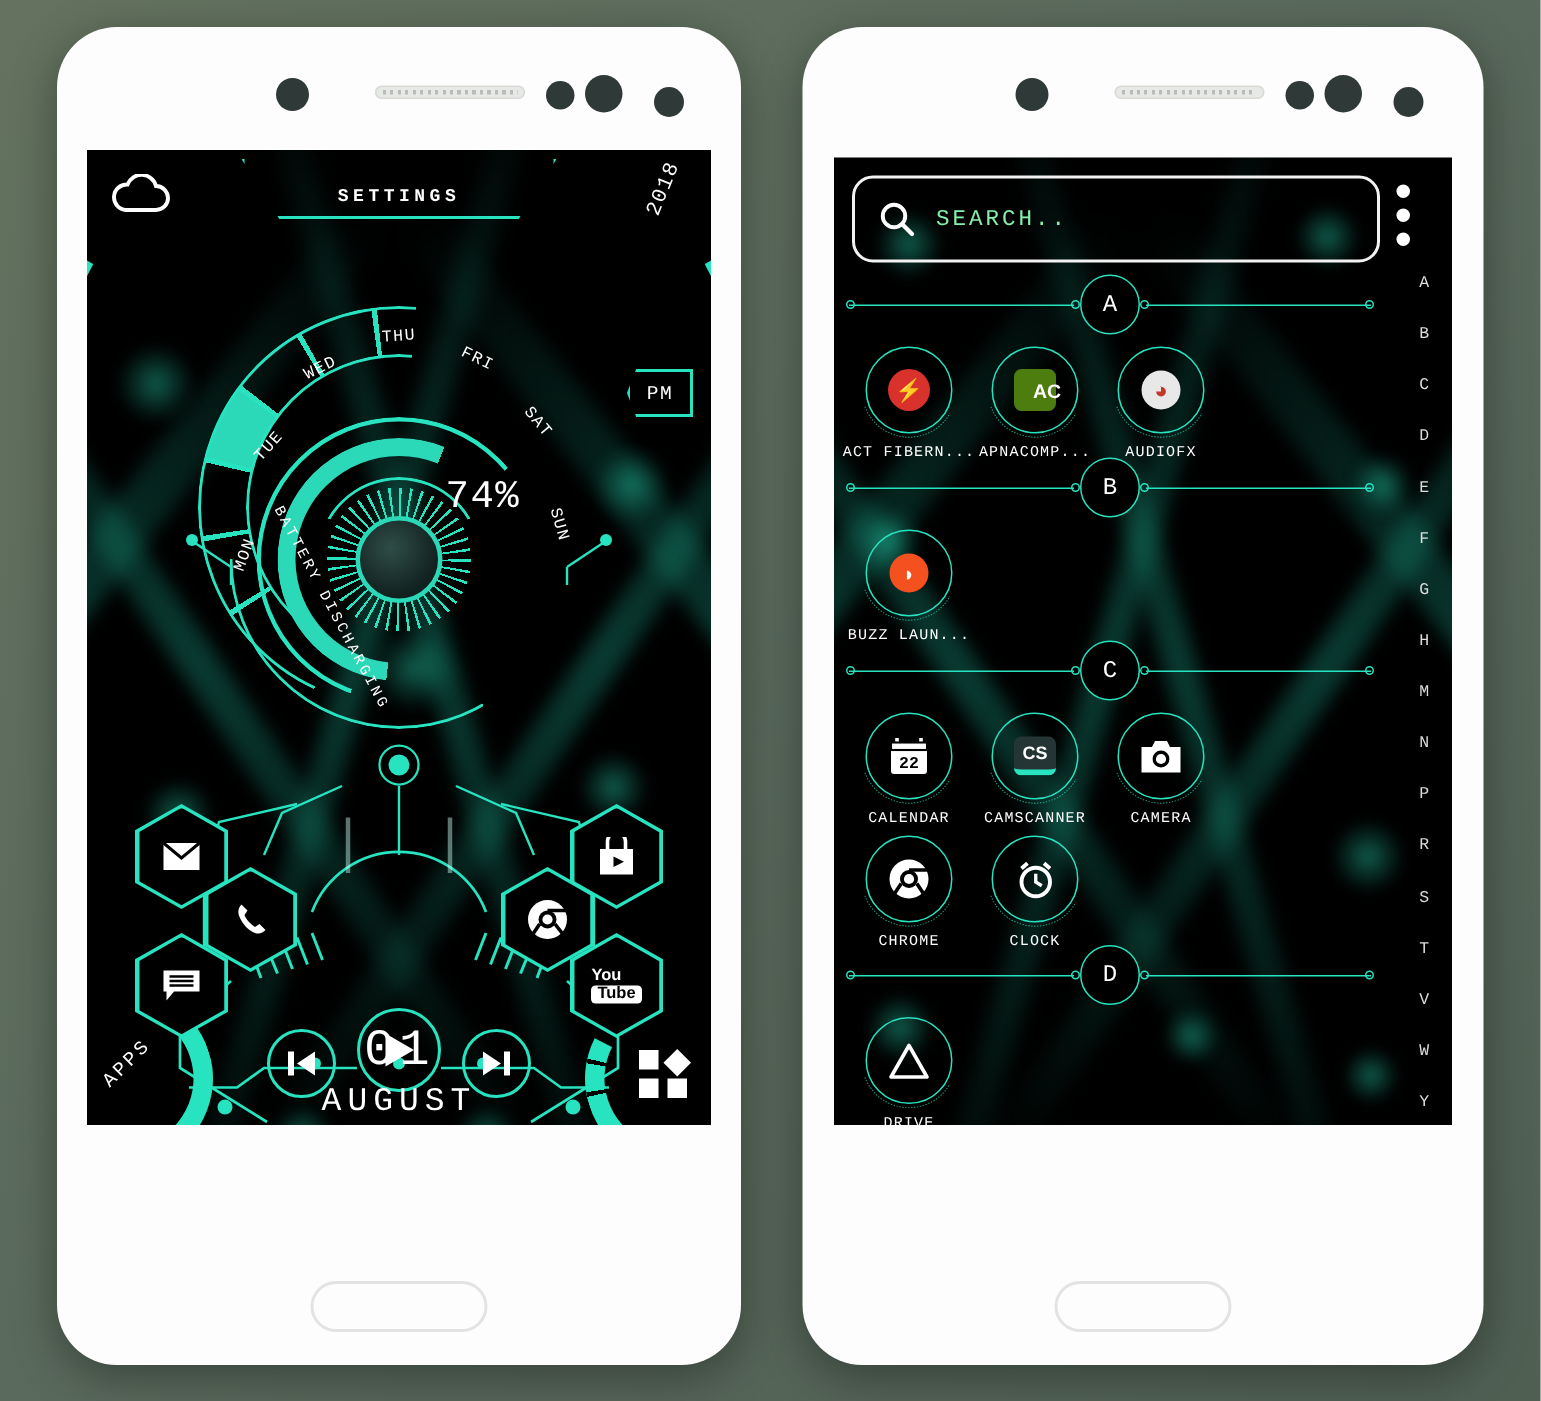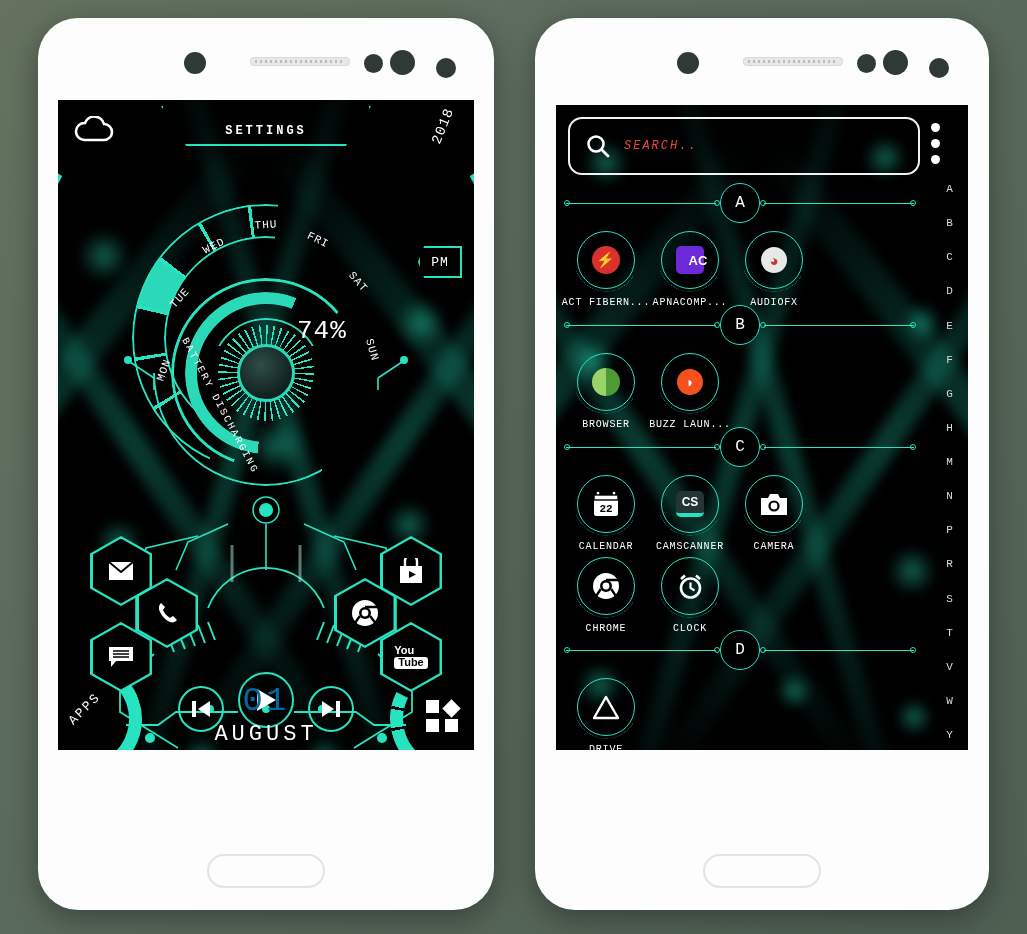--- a/index.html
+++ b/index.html
@@ -208,34 +208,34 @@
   .hex > * { position: relative; z-index: 2; }
 
   
   .mctrl {
     position: absolute; border-radius: 50%; border: 2px solid #27e3c0;
     display: flex; align-items: center; justify-content: center;
   }
 
   .date-num {
     position: absolute; left: 50%; top: 582px; transform: translateX(-50%);
-    color: #0369a1; font-size: 34px; font-family: "Liberation Mono", monospace; letter-spacing: 3px;
+    color: #ffffff; font-size: 34px; font-family: "Liberation Mono", monospace; letter-spacing: 3px;
   }
   .date-month {
     position: absolute; left: 50%; top: 622px; transform: translateX(-50%);
     color: #fff; font-size: 22px; font-family: "Liberation Mono", monospace; letter-spacing: 4px;
   }
 
   
   .search-bar {
     position: absolute; left: 12px; top: 12px; width: 352px; height: 58px;
     border: 2px solid #f2f2f2; border-radius: 14px;
     display: flex; align-items: center; padding-left: 16px; gap: 14px;
   }
-  .search-ph { color: #ef4444; font-size: 12px; letter-spacing: 2px; font-family: "Liberation Mono", monospace; font-style: italic; }
+  .search-ph { color: #86efac; font-size: 15px; letter-spacing: 2px; font-family: "Liberation Mono", monospace; }
   .dots-menu { position: absolute; right: 28px; top: 18px; display: flex; flex-direction: column; gap: 7px; }
   .dots-menu i { width: 9px; height: 9px; border-radius: 50%; background: #fff; display: block; }
 
   .alpha-index {
     position: absolute; right: 4px; top: 78px; width: 28px; height: 558px;
     display: flex; flex-direction: column; justify-content: space-between; align-items: center;
   }
   .alpha-index span {
     color: #dcdcdc; font-size: 11px; font-family: "Liberation Mono", monospace; letter-spacing: 1px;
   }
@@ -558,21 +558,21 @@
           <div class="app-ring">
               <div class="ico">
                 <div class="ico-sq" style="width:28px;height:28px;border-radius:50%;background:#d9322c;color:#fff;font-size:15px;">⚡</div>
               </div>
             </div>
           <div class="app-label">ACT FIBERN...</div>
         </div>
         <div class="app-cell">
           <div class="app-ring">
               <div class="ico">
-                <div class="ico-sq" style="width:28px;height:28px;background:#6d28d9;color:#fff;font-size:13px;padding-left:16px;">AC</div>
+                <div class="ico-sq" style="width:28px;height:28px;background:#4d7c0f;color:#fff;font-size:13px;padding-left:16px;">AC</div>
               </div>
             </div>
           <div class="app-label">APNACOMP...</div>
         </div>
         <div class="app-cell">
           <div class="app-ring">
               <div class="ico">
                 <div class="ico-sq" style="width:26px;height:26px;border-radius:50%;background:#e8e8e8;color:#c0392b;font-size:15px;">◕</div>
               </div>
             </div>
@@ -588,28 +588,20 @@
           <span class="knob" style="right:0;"></span>
           <span class="knob" style="right:150px;"></span>
         <span class="circ">
             <span>B</span>
           </span>
       </div>
       <div class="app-row" style="top:248px;">
         <div class="app-cell">
           <div class="app-ring">
               <div class="ico">
-                <div class="ico-sq" style="width:28px;height:28px;border-radius:50%;background:linear-gradient(90deg,#9ad36a 50%,#4e9a35 50%);"></div>
-              </div>
-            </div>
-          <div class="app-label">BROWSER</div>
-        </div>
-        <div class="app-cell">
-          <div class="app-ring">
-              <div class="ico">
                 <div class="ico-sq" style="width:26px;height:26px;border-radius:50%;background:#f4511e;color:#fff;font-size:14px;">◗</div>
               </div>
             </div>
           <div class="app-label">BUZZ LAUN...</div>
         </div>
       </div>
 
       <div class="sec-div" style="top:322px;">
         <span class="line l"></span>
           <span class="knob" style="left:0;"></span>

